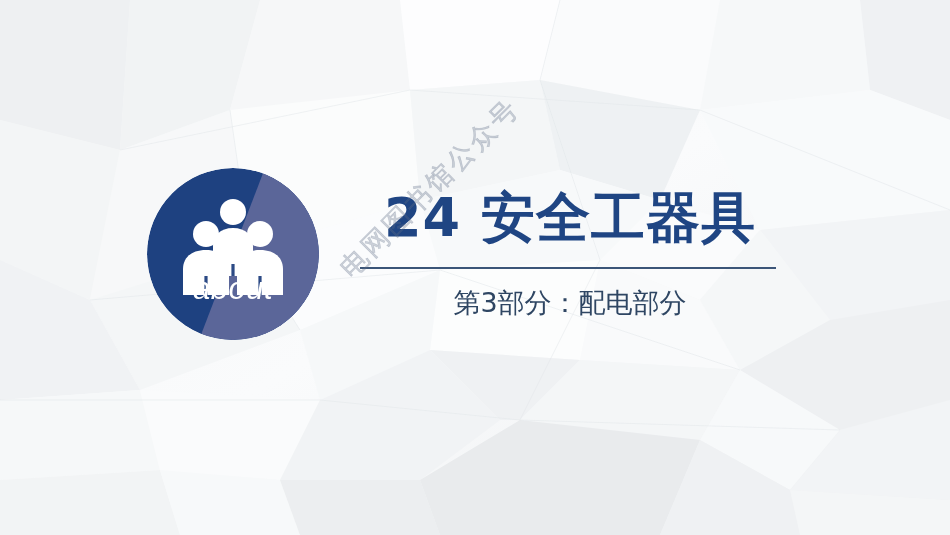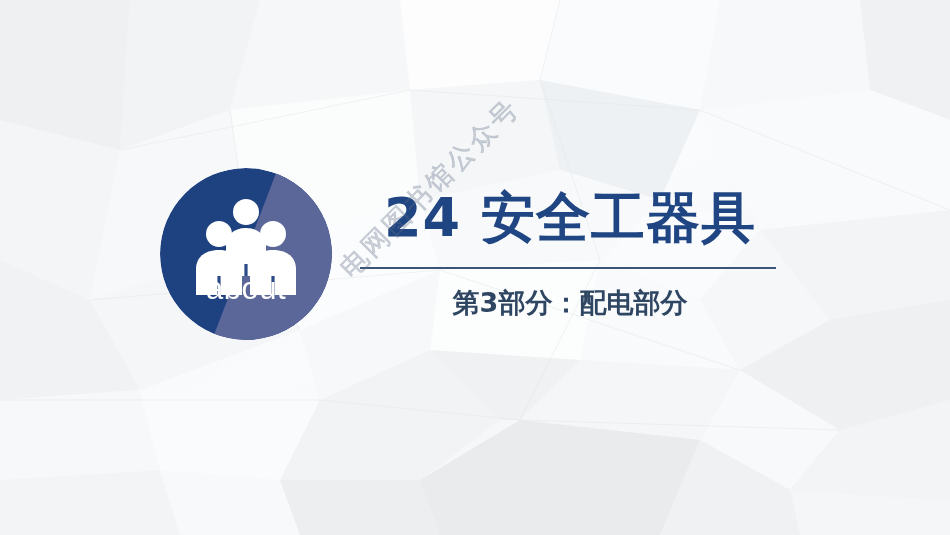--- a/index.html
+++ b/index.html
@@ -21,26 +21,27 @@
     position: absolute;
     inset: 0;
     width: 950px;
     height: 535px;
     display: block;
   }
 
   
   .badge {
     position: absolute;
-    left: 160px;
+    left: 147px;
     top: 168px;
     width: 172px;
     height: 172px;
     border-radius: 50%;
     overflow: hidden;
+    font-style: italic;
   }
   .badge-svg {
     position: absolute;
     inset: 0;
     width: 172px;
     height: 172px;
     display: block;
   }
   .badge-label {
     position: absolute;
@@ -78,21 +79,21 @@
     margin: 19px 0 0 0;
     height: 2px;
     background: #3b5578;
     width: 416px;
   }
   .subtitle {
     margin: 18px 0 0 0;
     text-align: center;
     color: #2f4663;
     font-size: 27px;
-    font-weight: 700;
+    font-weight: 400;
     line-height: 1.2;
     font-family: "DejaVu Sans", "Liberation Sans", sans-serif;
     white-space: nowrap;
   }
 
   
   .watermark {
     position: absolute;
     left: 345px;
     top: 165px;

